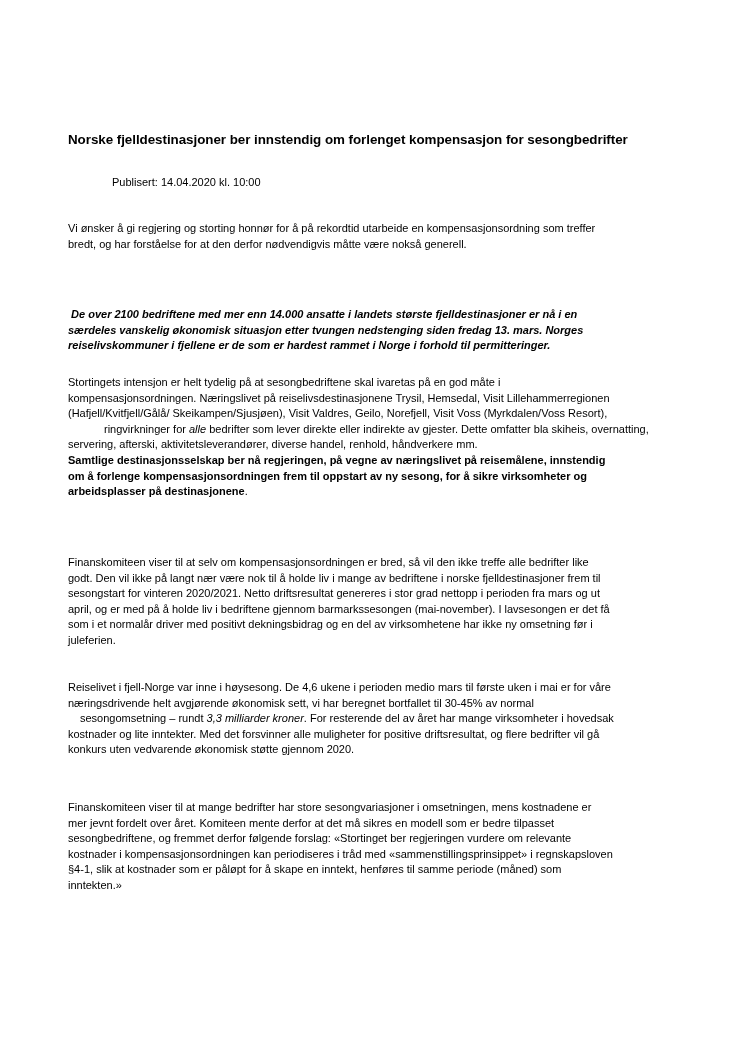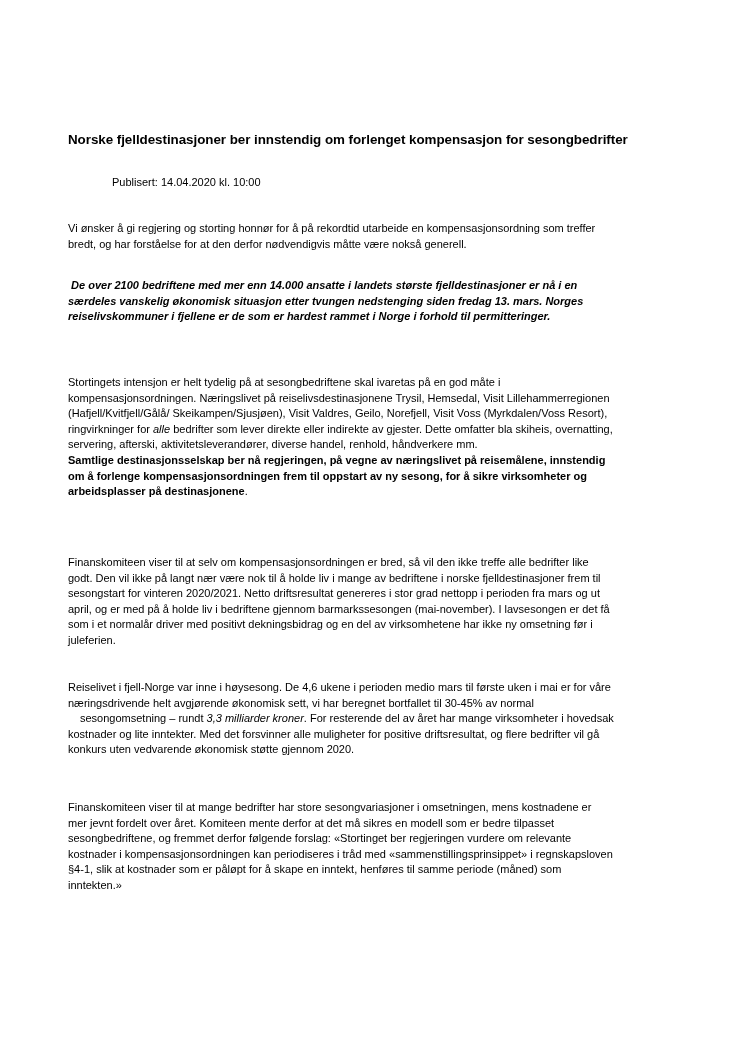--- a/index.html
+++ b/index.html
@@ -8,21 +8,21 @@
     .page { position: absolute; left: 0; top: 0; width: 746px; height: 880px; background: #fff; }
     .title { position: absolute; left: 68px; top: 132px; font-size: 13.4px; font-weight: bold;
              white-space: nowrap; letter-spacing: -0.05px; }
     .meta { position: absolute; left: 68px; top: 176px; font-size: 11px; white-space: nowrap; margin-left: 44px; }
     .para { position: absolute; left: 68px; width: 620px; font-size: 11px; line-height: 15.6px; }
     .line { display: block; white-space: nowrap; }
     .bi { font-weight: bold; font-style: italic; }
     .b { font-weight: bold; }
     .i { font-style: italic; }
     #p1 { top: 221px; }
-    #p2 { top: 278px; }
+    #p2 { top: 307px; }
     #p3 { top: 375px; }
     #p4 { top: 555px; }
     #p5 { top: 680px; }
     #p6 { top: 800px; }
   </style>
 </head>
 <body>
 
 <div class="page">
 
@@ -38,21 +38,21 @@
   <div class="para bi" id="p2">
     <span class="line" style="white-space:pre;"> De over 2100 bedriftene med mer enn 14.000 ansatte i landets største fjelldestinasjoner er nå i en</span>
     <span class="line">særdeles vanskelig økonomisk situasjon etter tvungen nedstenging siden fredag 13. mars. Norges</span>
     <span class="line">reiselivskommuner i fjellene er de som er hardest rammet i Norge i forhold til permitteringer.</span>
   </div>
 
   <div class="para" id="p3">
     <span class="line">Stortingets intensjon er helt tydelig på at sesongbedriftene skal ivaretas på en god måte i</span>
     <span class="line">kompensasjonsordningen. Næringslivet på reiselivsdestinasjonene Trysil, Hemsedal, Visit Lillehammerregionen</span>
     <span class="line">(Hafjell/Kvitfjell/Gålå/ Skeikampen/Sjusjøen), Visit Valdres, Geilo, Norefjell, Visit Voss (Myrkdalen/Voss Resort),</span>
-    <span class="line" style="white-space:pre;"><span>ringvirkninger for </span><span class="i">alle</span><span> bedrifter som lever direkte eller indirekte av gjester. Dette omfatter bla skiheis, overnatting,</span></span>
+    <span class="line" style="white-space:pre;margin-left:36px;"><span>ringvirkninger for </span><span class="i">alle</span><span> bedrifter som lever direkte eller indirekte av gjester. Dette omfatter bla skiheis, overnatting,</span></span>
     <span class="line">servering, afterski, aktivitetsleverandører, diverse handel, renhold, håndverkere mm.</span>
     <span class="line b">Samtlige destinasjonsselskap ber nå regjeringen, på vegne av næringslivet på reisemålene, innstendig</span>
     <span class="line b">om å forlenge kompensasjonsordningen frem til oppstart av ny sesong, for å sikre virksomheter og</span>
     <span class="line"><span class="b">arbeidsplasser på destinasjonene</span><span>.</span></span>
   </div>
 
   <div class="para" id="p4">
     <span class="line">Finanskomiteen viser til at selv om kompensasjonsordningen er bred, så vil den ikke treffe alle bedrifter like</span>
     <span class="line">godt. Den vil ikke på langt nær være nok til å holde liv i mange av bedriftene i norske fjelldestinasjoner frem til</span>
     <span class="line">sesongstart for vinteren 2020/2021. Netto driftsresultat genereres i stor grad nettopp i perioden fra mars og ut</span>

